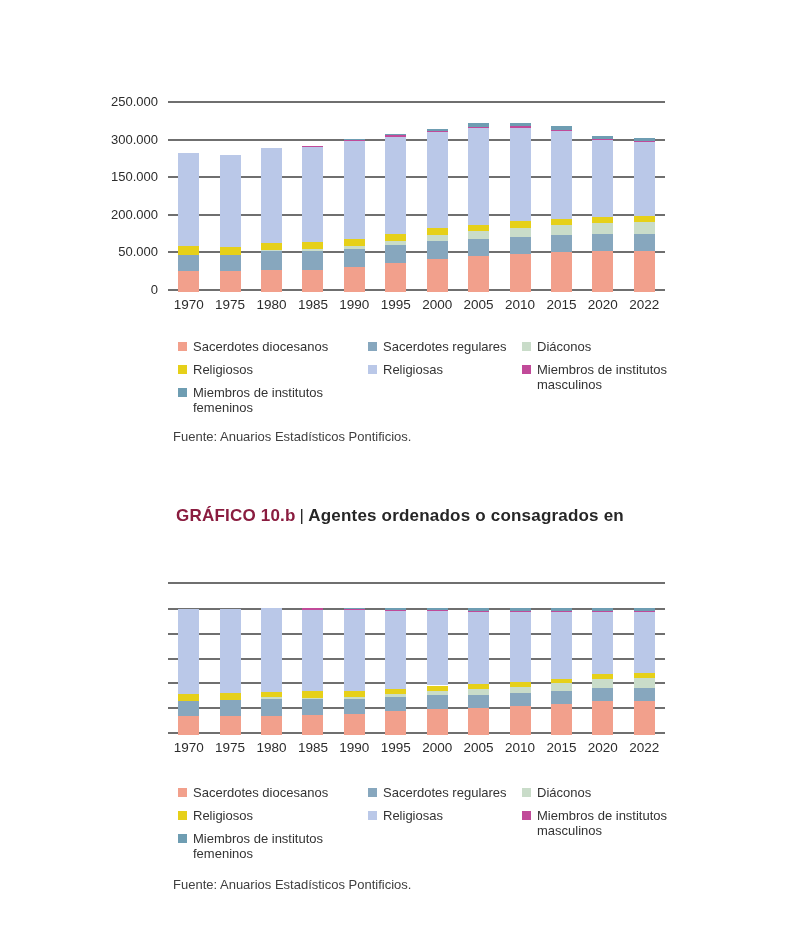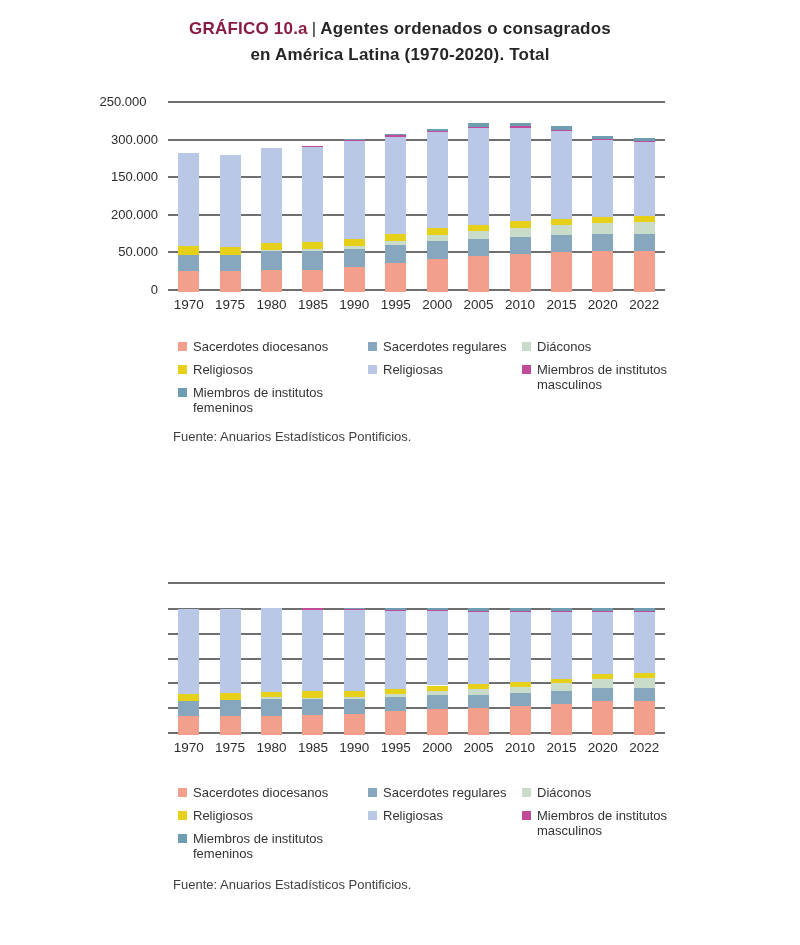--- a/index.html
+++ b/index.html
@@ -18,32 +18,28 @@
   .leg-item{display:flex;align-items:flex-start;margin-bottom:8px;}
   .swatch{flex:0 0 auto;width:9px;height:9px;margin:3px 6px 0 0;}
   .leg-label{font-size:13px;line-height:15px;color:#333333;width:145px;}
   .fuente{position:absolute;left:173px;font-size:13px;color:#3f3f3f;}
 </style>
 </head>
 <body>
 
 <div class="page">
 
-  <div class="fig-title" style="top:16px;">
-    <div><span class="t-prefix" style="color: rgb(138, 28, 63);">GRÁFICO 10.a</span><span class="t-sep">|</span><span>Agentes ordenados o consagrados</span></div>
-    <div>en América Latina (1970-2020). Total</div>
-  </div>
 
   <div class="chart-overlay" id="chart1">
       <div class="ytick" style="left: 88px; top: 282px;">0</div>
       <div class="ytick" style="left: 88px; top: 244.4px;">50.000</div>
       <div class="ytick" style="left: 88px; top: 206.8px;">200.000</div>
       <div class="ytick" style="left: 88px; top: 169.2px;">150.000</div>
       <div class="ytick" style="left: 88px; top: 131.6px;">300.000</div>
-      <div class="ytick" style="left: 88px; top: 94px; text-align: center;">250.000</div>
+      <div class="ytick" style="left: 88px; top: 94px;">250.000</div>
       <div class="gridline" style="left: 168px; width: 497px; top: 289px;"></div>
       <div class="gridline" style="left: 168px; width: 497px; top: 251.4px;"></div>
       <div class="gridline" style="left: 168px; width: 497px; top: 213.8px;"></div>
       <div class="gridline" style="left: 168px; width: 497px; top: 176.2px;"></div>
       <div class="gridline" style="left: 168px; width: 497px; top: 138.6px;"></div>
       <div class="gridline" style="left: 168px; width: 497px; top: 101px;"></div>
       <div class="seg" style="left: 178.208px; width: 21px; top: 271.2px; height: 20.8px; background: rgb(242, 160, 140);"></div>
       <div class="seg" style="left: 178.208px; width: 21px; top: 254.656px; height: 16.544px; background: rgb(135, 167, 190);"></div>
       <div class="seg" style="left: 178.208px; width: 21px; top: 246.384px; height: 8.272px; background: rgb(230, 208, 25);"></div>
       <div class="seg" style="left: 178.208px; width: 21px; top: 153.136px; height: 93.248px; background: rgb(186, 200, 232);"></div>
@@ -165,20 +161,21 @@
         <div class="leg-item">
           <div class="swatch" style="background: rgb(193, 74, 153);"></div>
           <div class="leg-label">Miembros de institutos masculinos</div>
         </div>
       </div>
     </div>
 
   <div class="fuente" style="top:429px;">Fuente: Anuarios Estadísticos Pontificios.</div>
 
   <div class="fig-title" style="top:503px;">
+    <div><span class="t-prefix" style="color: rgb(138, 28, 63);">GRÁFICO 10.b</span><span class="t-sep">|</span><span>Agentes ordenados o consagrados en</span></div>
   </div>
 
   <div class="chart-overlay" id="chart2">
       <div class="gridline" style="left: 168px; width: 497px; top: 732px;"></div>
       <div class="gridline" style="left: 168px; width: 497px; top: 707.2px;"></div>
       <div class="gridline" style="left: 168px; width: 497px; top: 682.4px;"></div>
       <div class="gridline" style="left: 168px; width: 497px; top: 657.6px;"></div>
       <div class="gridline" style="left: 168px; width: 497px; top: 632.8px;"></div>
       <div class="gridline" style="left: 168px; width: 497px; top: 608px;"></div>
       <div class="gridline" style="left: 168px; width: 497px; top: 582px;"></div>

